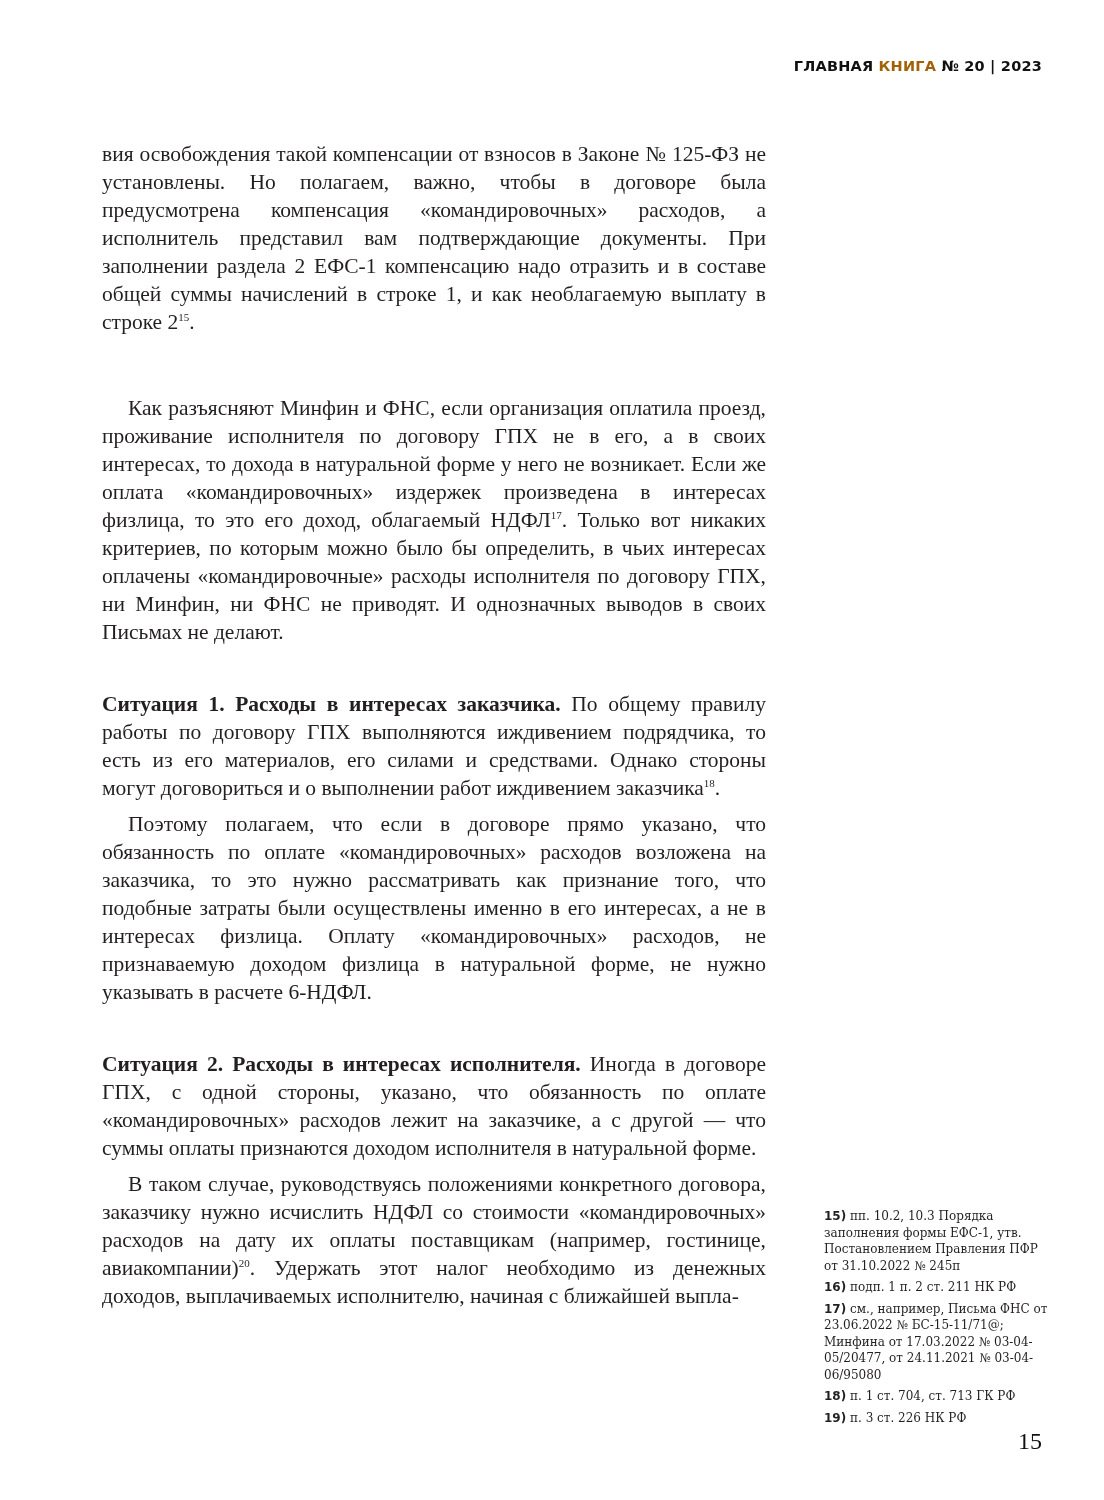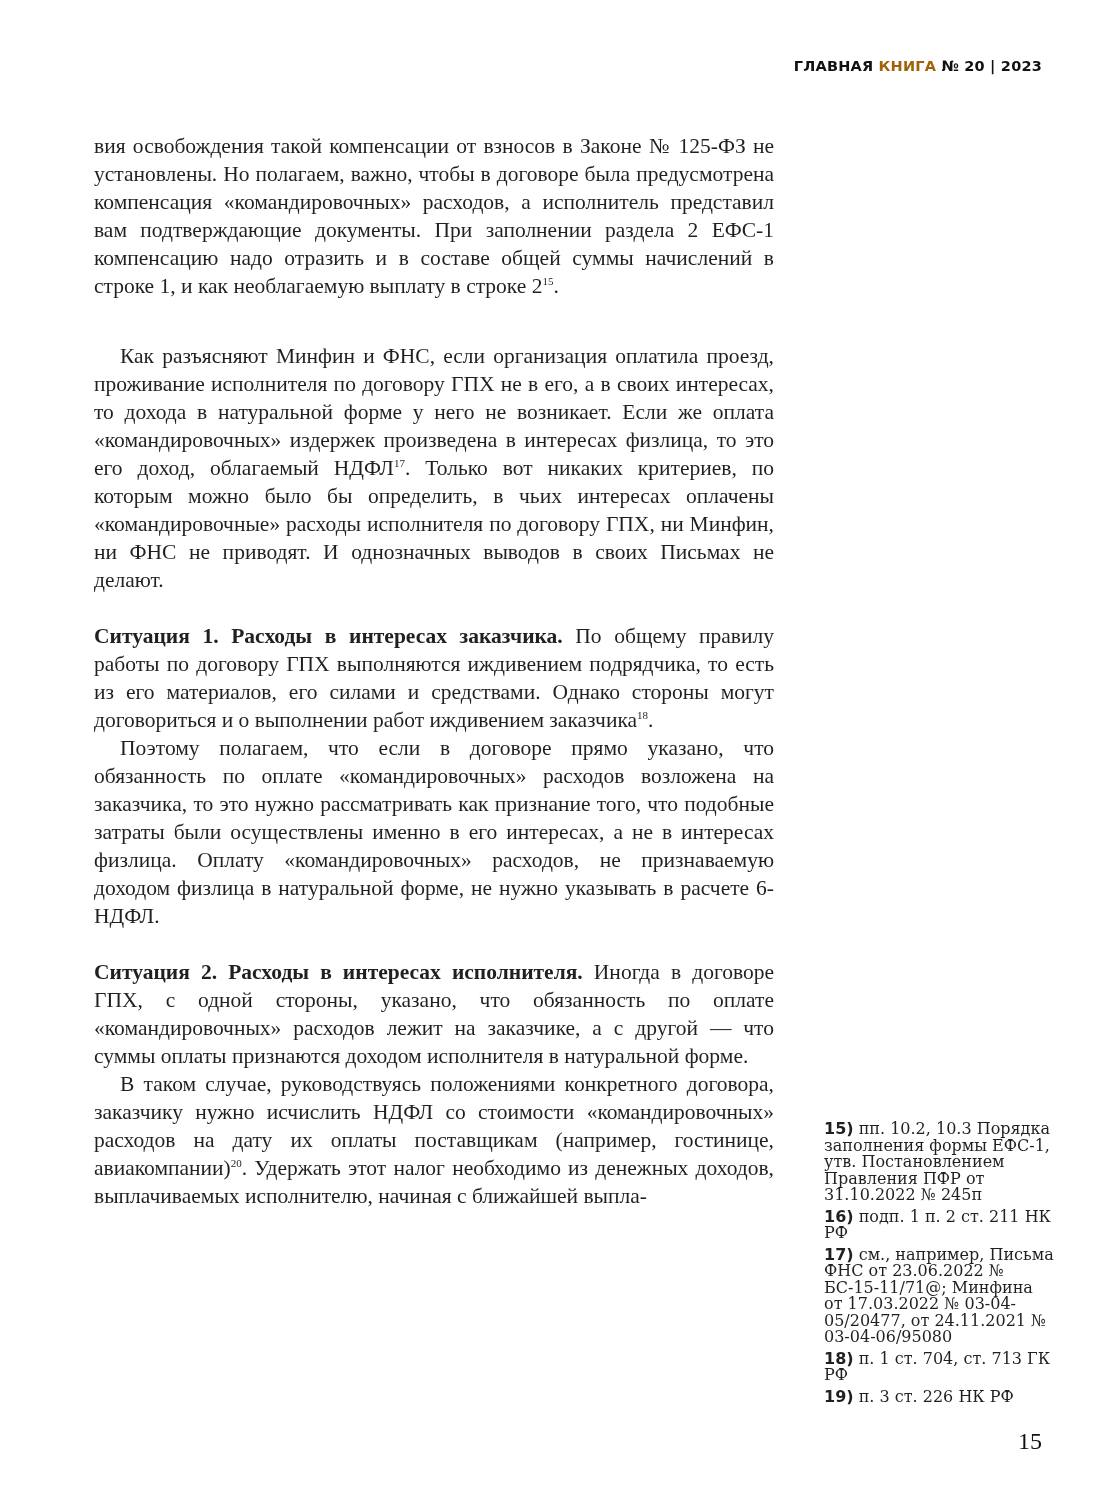--- a/index.html
+++ b/index.html
@@ -1,27 +1,27 @@
 <!DOCTYPE html>
 <html><head>
 <meta charset="utf-8">
 <style>
   html, body { margin: 0; padding: 0; background: #ffffff; }
   body { width: 1104px; height: 1500px; position: relative; overflow: hidden; color: #231f20; }
   .header { position: absolute; top: 58px; right: 62px; font-family: "DejaVu Sans", sans-serif; font-weight: bold; font-size: 14.5px; letter-spacing: 0.2px; color: #111; }
   .header .accent { color: #a16207; }
   .main { position: absolute; left: 94px; top: 132px; width: 680px; font-family: "Liberation Serif", serif; font-size: 21.5px; line-height: 28px; }
-  .main p { margin: 0; text-align: justify; text-align-last: left; }
+  .main p { margin: 8px; text-align: justify; text-align-last: left; }
   .main p.indent { text-indent: 26px; font-family: Liberation Serif, serif; }
   .gap { height: 28px; }
   h2 { margin: 0; font-family: "DejaVu Serif", serif; font-weight: bold; font-size: 23px; line-height: 28px; letter-spacing: -0.3px; }
   sup { font-size: 11px; line-height: 0; vertical-align: 8px; }
   .lead-b { font-weight: bold; }
   .sit-i { font-weight: bold; }
-  .side { position: absolute; left: 824px; top: 1121px; width: 230px; font-family: "DejaVu Serif", serif; font-size: 16px; line-height: 16.5px; color: #231f20; }
+  .side { position: absolute; left: 824px; top: 1208px; width: 230px; font-family: "DejaVu Serif", serif; font-size: 12px; line-height: 16.5px; color: #231f20; }
   .side .fn { margin-bottom: 5px; }
   .side .num { font-weight: bold; font-family: "DejaVu Sans", sans-serif; }
   .pagenum { position: absolute; right: 62px; top: 1428px; font-family: "Liberation Serif", serif; font-size: 24px; color: #111; }
 </style>
 </head>
 <body>
 
 <div class="header">
   <span>ГЛАВНАЯ</span>
   <span class="accent">КНИГА</span>

